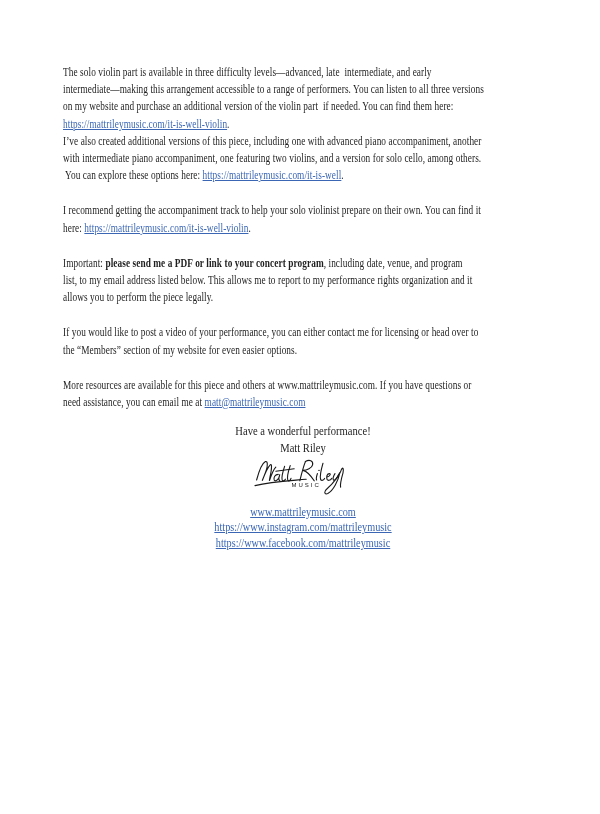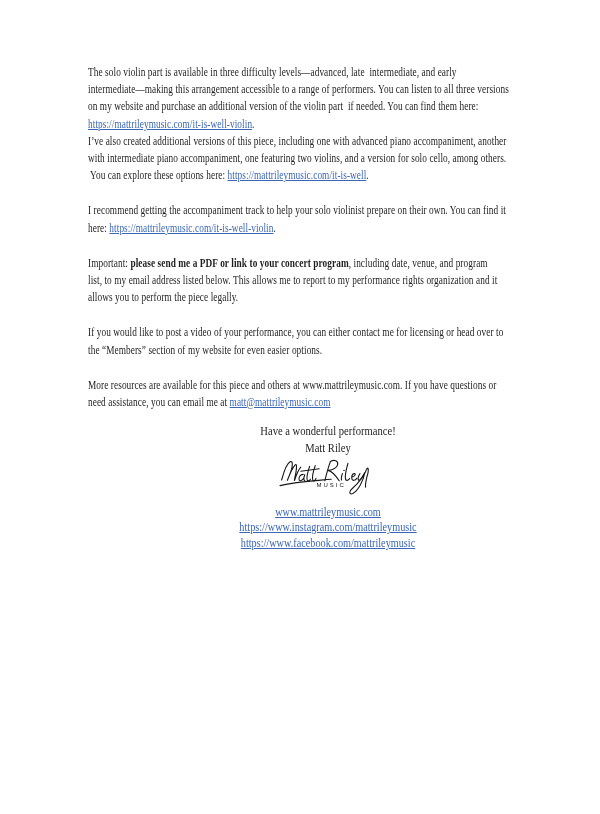--- a/index.html
+++ b/index.html
@@ -3,21 +3,21 @@
 <meta charset="utf-8">
 <style>
   html,body{margin:0;padding:0;}
   body{
     width:600px;height:814px;overflow:hidden;
     background:#ffffff;
     font-family:"Liberation Serif","DejaVu Serif",serif;
   }
   .page{
     position:relative;width:484px;height:814px;background:var(--bg,#fff);
-    color:var(--ink,#1e1e1e);overflow:hidden;margin-left:25px;
+    color:var(--ink,#1e1e1e);overflow:hidden;
   }
   .content{position:absolute;left:63px;top:64px;width:480px;}
   
   .bodytext{width:640px;transform:scaleX(0.75);transform-origin:0 0;}
   .para{margin:18px 0 0 0;}
   .para:first-child,.para.flush{margin-top:0;}
   .line{font-size:12.4px;line-height:17.2px;white-space:pre;letter-spacing:0.1px;}
   .b{font-weight:bold;}
   a{color:var(--link,#3a66b4);text-decoration:underline;cursor:pointer;}
   .closing{margin-top:12px;text-align:center;transform:scaleX(0.84);transform-origin:50% 0;}

